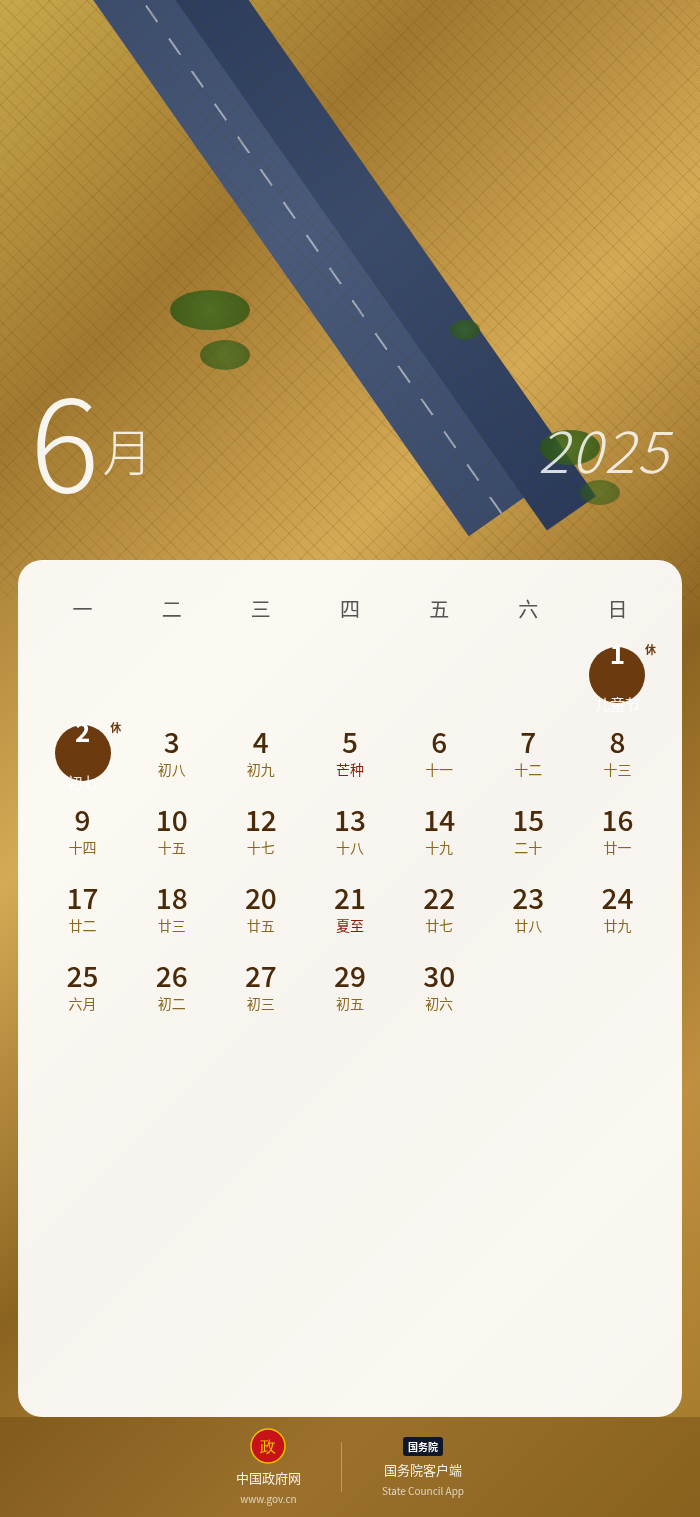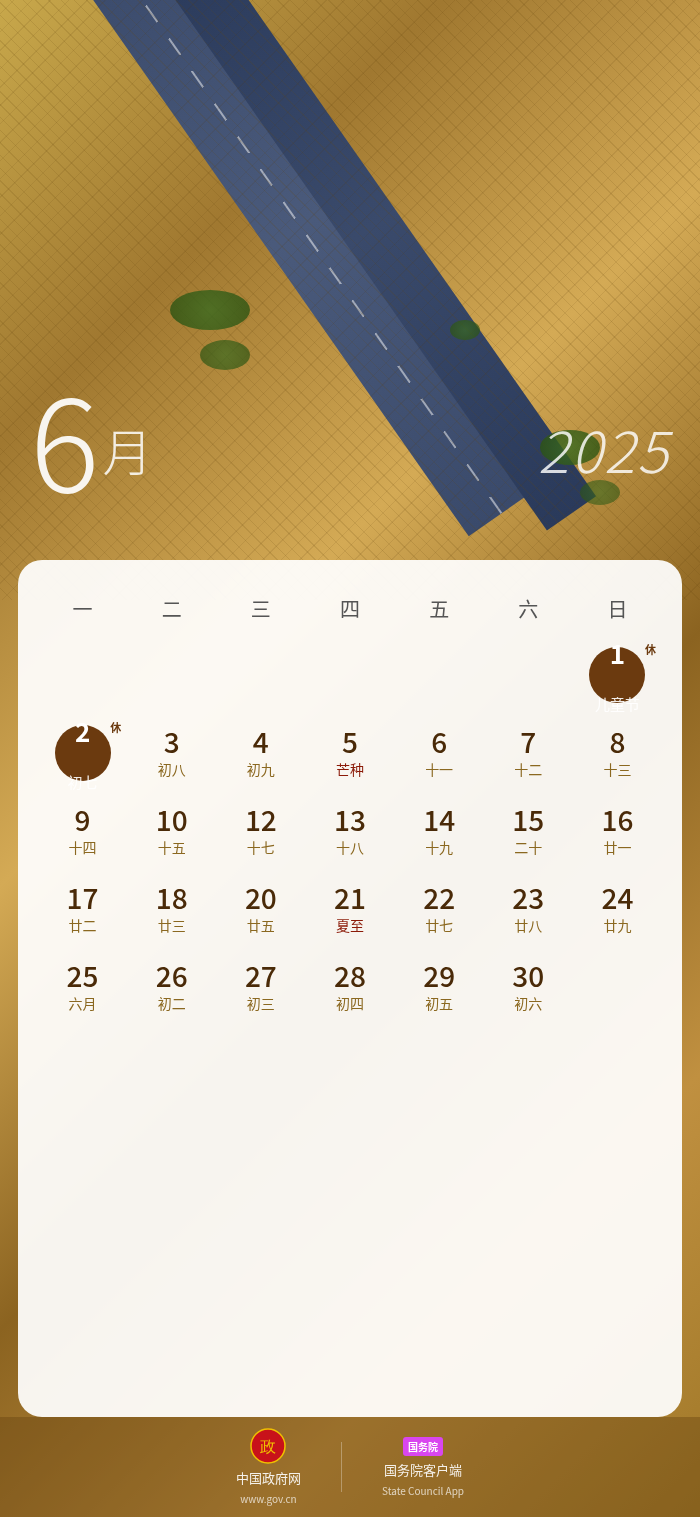--- a/index.html
+++ b/index.html
@@ -250,21 +250,21 @@
       background: rgba(255,255,255,0.3);
     }
 
     .logo2-box {
       display: flex;
       flex-direction: column;
       align-items: center;
       gap: 4px;
     }
     .logo2-badge {
-      background: #d946ef;
+      background: #0f172a;
       color: white;
       font-size: 10px;
       padding: 2px 5px;
       border-radius: 3px;
       font-weight: 700;
     }
   </style>
 </head>
 <body>
 
@@ -483,26 +483,20 @@
       </div>
     </div>
 
     <div class="cal-cell">
       <div class="day-plain">
         <span class="day-num-plain">27</span>
         <span class="day-lunar-plain">初三</span>
       </div>
     </div>
 
-    <div class="cal-cell">
-      <div class="day-plain">
-        <span class="day-num-plain">28</span>
-        <span class="day-lunar-plain">初四</span>
-      </div>
-    </div>
 
     <div class="cal-cell">
       <div class="day-plain">
         <span class="day-num-plain">29</span>
         <span class="day-lunar-plain">初五</span>
       </div>
     </div>
 
     <div class="cal-cell">
       <div class="day-plain">

